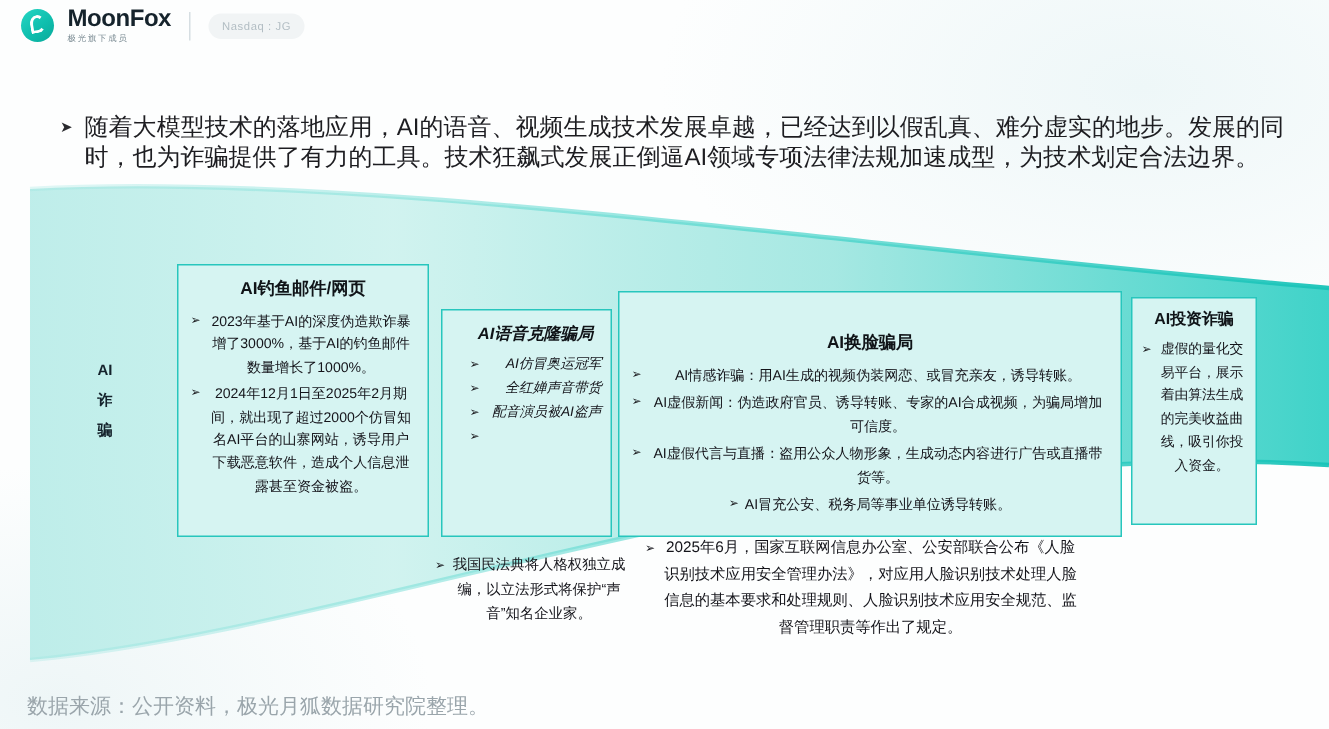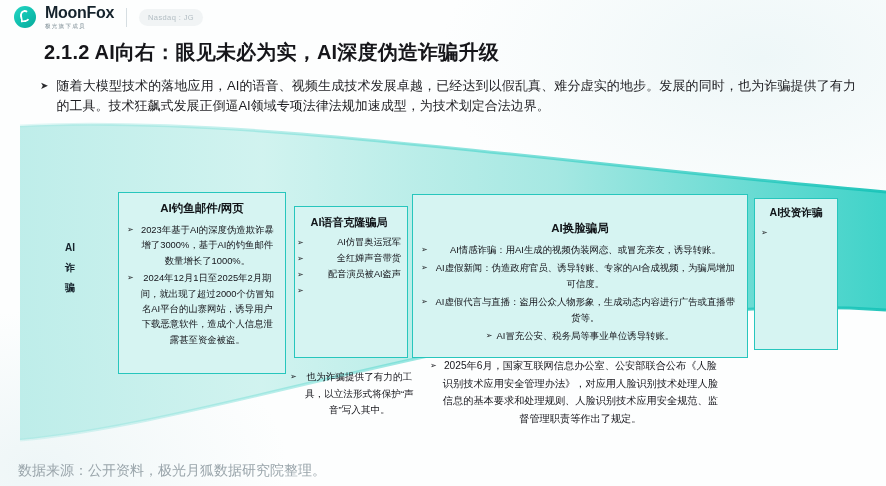--- a/index.html
+++ b/index.html
@@ -35,45 +35,45 @@
   .ticker{font-size:7.5px;color:#b2bdc3;background:#f1f4f5;border-radius:9px;
           padding:4px 9px;letter-spacing:.4px;}
 
   
   #title{position:absolute;left:44px;top:39px;font-size:20px;font-weight:bold;
          color:#16161a;letter-spacing:.2px;white-space:nowrap;}
 
   
   #lead{position:absolute;left:40px;top:76px;width:816px;display:flex;gap:8px;}
   #lead .arrow{color:#2a2a2e;font-size:10px;line-height:19px;flex:0 0 auto;}
-  #lead .txt{font-size:13px;color:#1d1d21;line-height:20px;text-align:justify;}
+  #lead .txt{font-size:16px;color:#1d1d21;line-height:20px;text-align:justify;}
 
   
   #funnel{position:absolute;left:0;top:120px;width:886px;height:330px;}
   #funnel svg{position:absolute;left:0;top:0;}
 
   .side-label{position:absolute;left:48px;top:238px;width:44px;text-align:center;
     font-size:10px;font-weight:bold;color:#15232c;line-height:20px;}
 
   
   .stage{position:absolute;box-sizing:border-box;background:#d6f4f2;
          border:1.6px solid #27c6bd;}
   .stage .s-title{font-weight:bold;color:#101418;text-align:center;}
   .bullet{display:flex;gap:4px;align-items:flex-start;}
   .bullet .bk{flex:0 0 auto;font-size:8px;line-height:inherit;color:#1b1b1f;}
   .bullet .bt{flex:1 1 auto;color:#14141a;}
 
   
-  #stage1{left:118px;top:192px;width:168px;height:182px;padding:8px 8px 0 8px;}
+  #stage1{left:118px;top:176px;width:168px;height:182px;padding:8px 8px 0 8px;}
   #stage1 .s-title{font-size:11.5px;margin-bottom:6px;}
   #stage1 .bullet{font-size:9.4px;line-height:15.4px;margin-bottom:2px;}
   #stage1 .bt{text-align:center;}
 
   
-  #stage2{left:294px;top:206px;width:114px;height:152px;padding:8px 6px 0 2px;}
+  #stage2{left:294px;top:206px;width:114px;height:152px;padding:8px 6px 0 18px;font-style:italic;}
   #stage2 .s-title{font-size:11px;margin-bottom:5px;}
   #stage2 .bullet{font-size:9.2px;line-height:15px;margin-bottom:1px;}
   #stage2 .bt{text-align:right;}
 
   
   #stage3{left:412px;top:194px;width:336px;height:164px;padding:8px 8px 0 8px;}
   #stage3 .s-title{font-size:11.5px;margin-bottom:6px;margin-top:18px;}
   #stage3 .bullet{font-size:9.4px;line-height:16px;margin-bottom:2px;}
   #stage3 .bt{text-align:center;}
 
@@ -102,21 +102,20 @@
   <div id="header">
     <div class="logo-mark"></div>
     <div class="logo-text-wrap">
       <div class="logo-word">MoonFox</div>
       <div class="logo-sub">极光旗下成员</div>
     </div>
     <div class="logo-divider"></div>
     <div class="ticker">Nasdaq : JG</div>
   </div>
 
-  <div id="title">2.1.2 AI向右：眼见未必为实，AI深度伪造诈骗升级</div>
 
   <div id="lead">
     <span class="arrow">➤</span>
     <span class="txt">随着大模型技术的落地应用，AI的语音、视频生成技术发展卓越，已经达到以假乱真、难分虚实的地步。发展的同时，也为诈骗提供了有力的工具。技术狂飙式发展正倒逼AI领域专项法律法规加速成型，为技术划定合法边界。</span>
   </div>
 
   <div id="funnel">
     <svg width="886" height="330" viewBox="0 0 886 330">
       <defs>
         <linearGradient id="gradFunnel" x1="0" y1="0" x2="1" y2="0">
@@ -191,26 +190,27 @@
     <div class="bullet" style="justify-content:center;">
       <span class="bk">➢</span>
       <span class="bt" style="flex:0 1 auto;text-align:right;">AI冒充公安、税务局等事业单位诱导转账。</span>
     </div>
   </div>
 
   <div class="stage" id="stage4">
     <div class="s-title">AI投资诈骗</div>
     <div class="bullet">
       <span class="bk">➢</span>
+      <span class="bt">虚假的量化交易平台，展示着由算法生成的完美收益曲线，吸引你投入资金。</span>
     </div>
   </div>
 
   <div class="note" id="note1">
     <span class="bk">➢</span>
-    <span class="nt">也为诈骗提供了有力的工具，以立法形式将保护“声音”写入其中。</span>
+    <span class="nt">我国民法典将人格权独立成编，以立法形式将保护“声音”知名企业家。</span>
   </div>
   <div class="note" id="note2">
     <span class="bk">➢</span>
     <span class="nt">2025年6月，国家互联网信息办公室、公安部联合公布《人脸识别技术应用安全管理办法》，对应用人脸识别技术处理人脸信息的基本要求和处理规则、人脸识别技术应用安全规范、监督管理职责等作出了规定。</span>
   </div>
 
   <div id="footer">数据来源：公开资料，极光月狐数据研究院整理。</div>
 
 </div>
 

